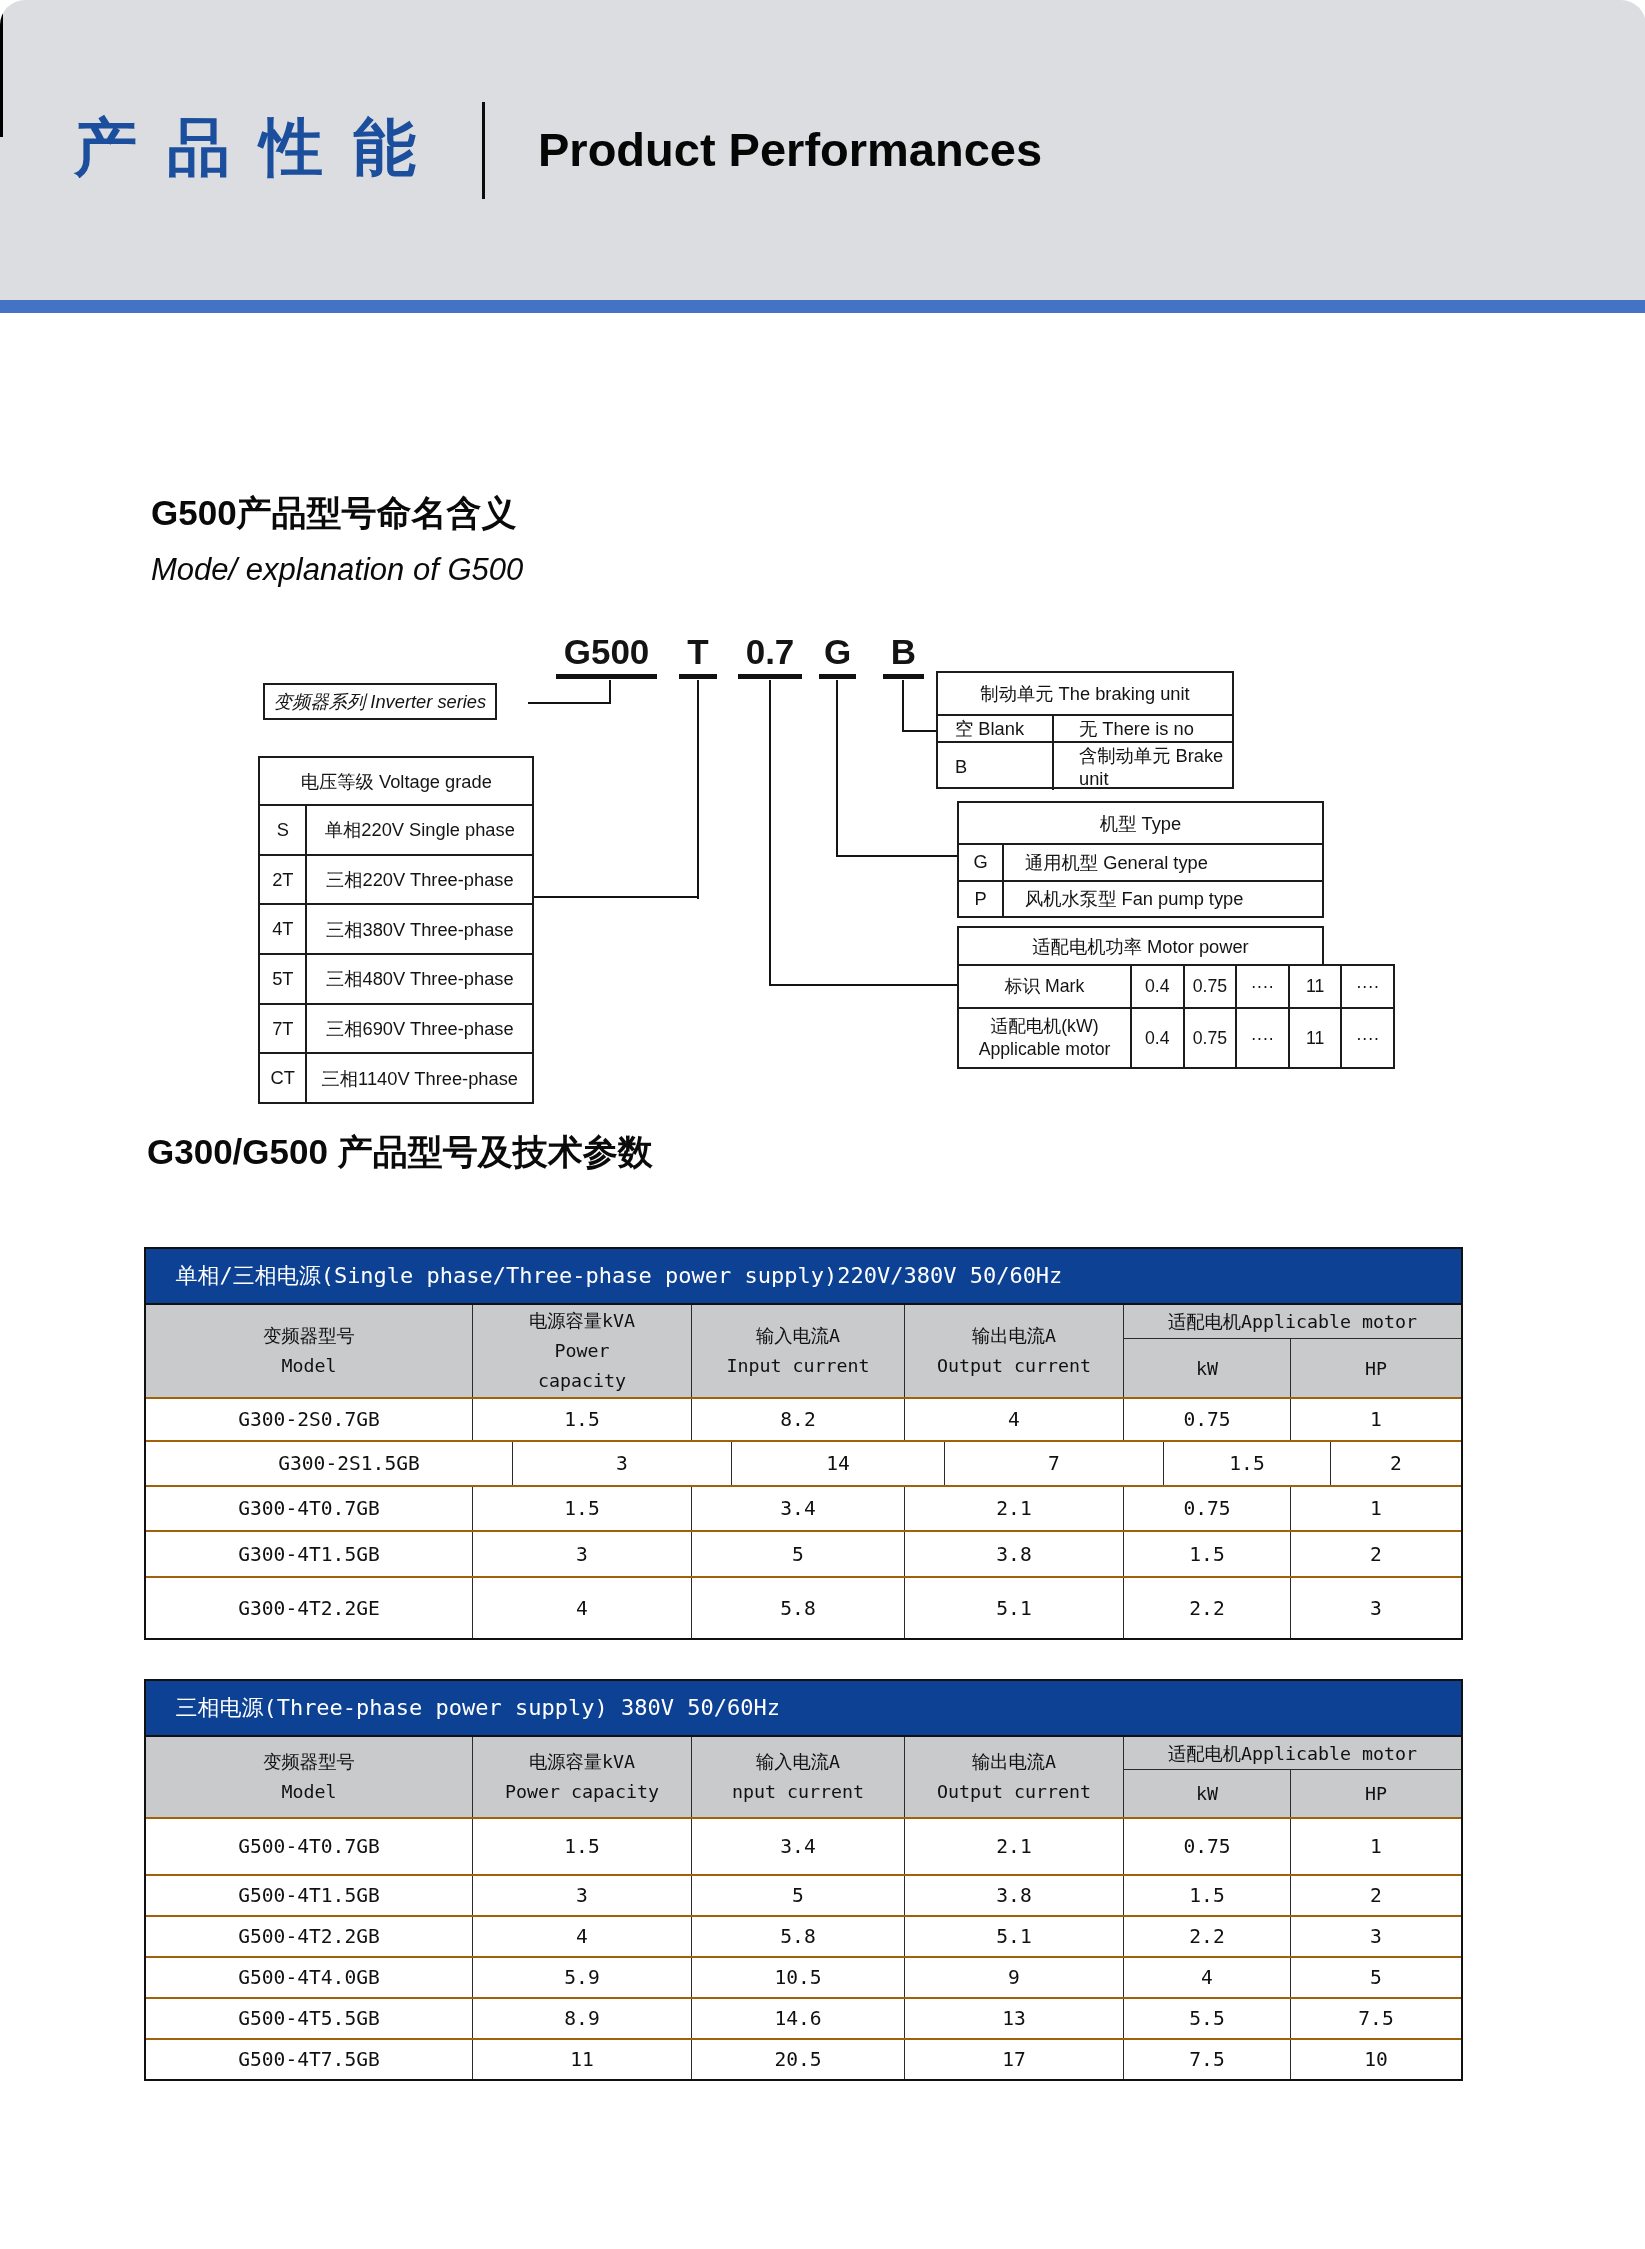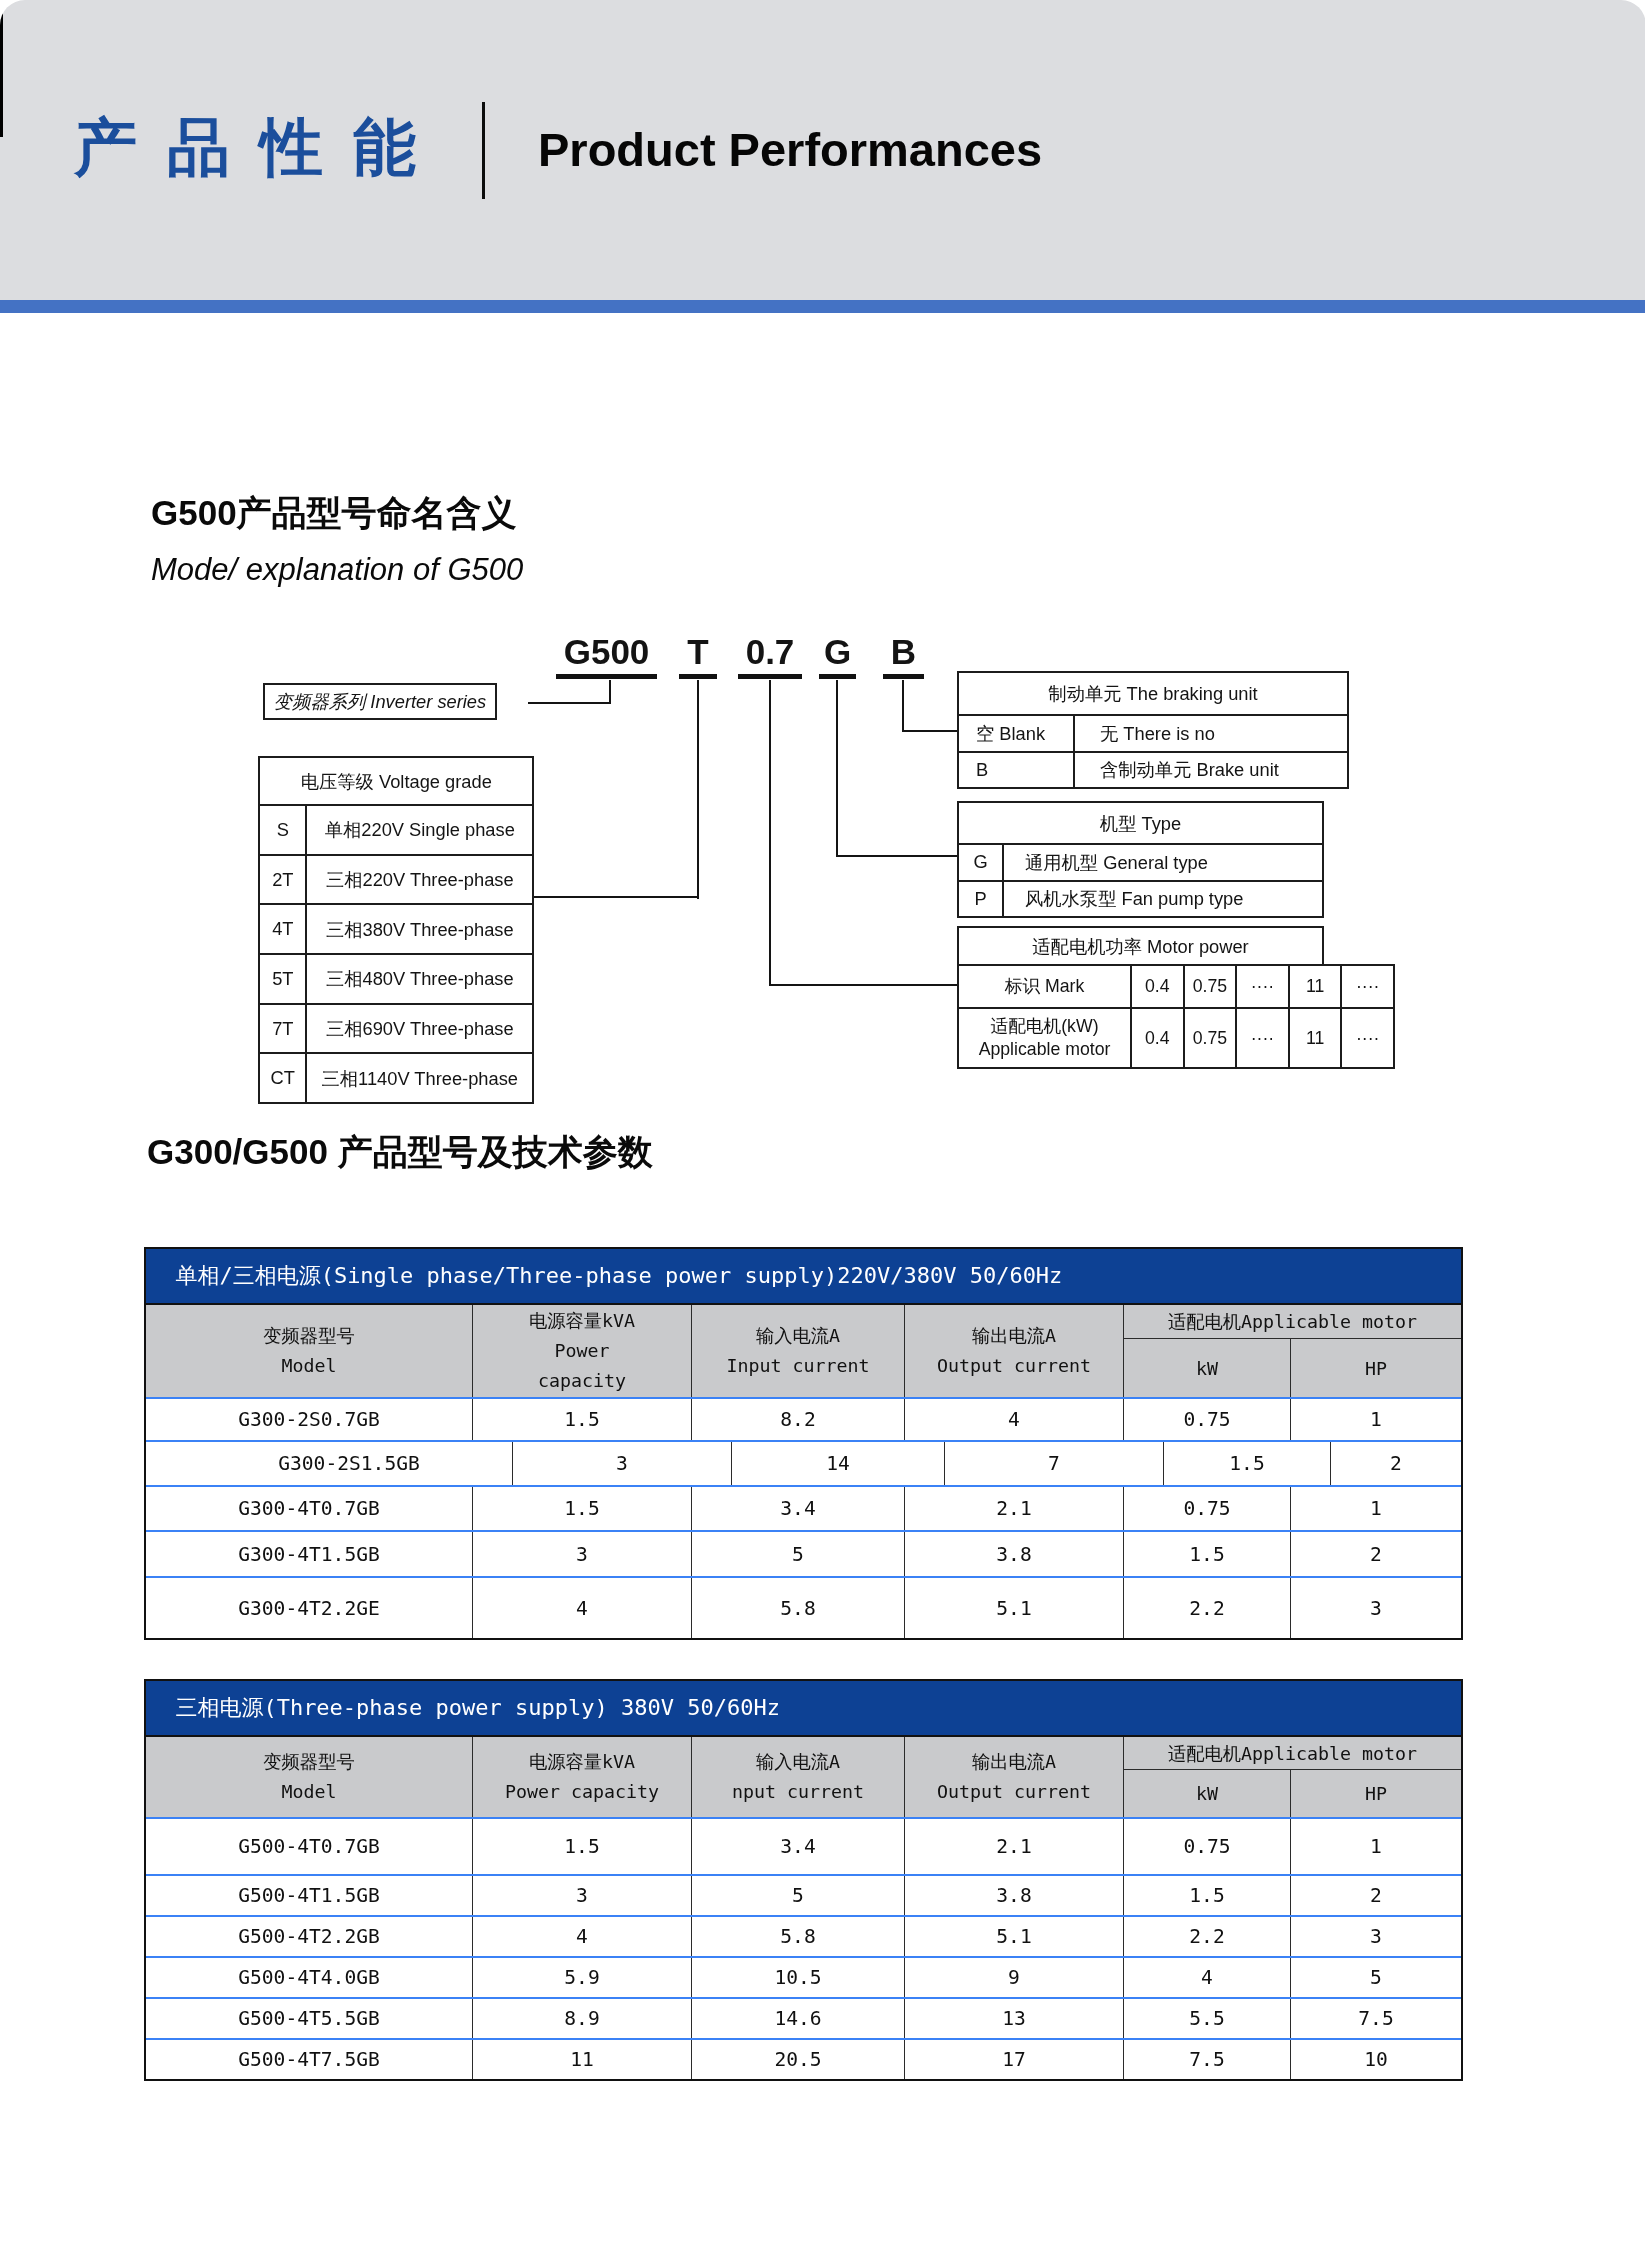--- a/index.html
+++ b/index.html
@@ -57,21 +57,21 @@
       font-size:18.3px;line-height:1.65;box-sizing:border-box;}
   .thead>div:not(:last-child){border-right:1.3px solid #2b2b2b;}
   .hgroup{width:340px;display:flex;flex-direction:column;box-sizing:border-box;flex:1;}
   .gm{height:34px;display:flex;align-items:center;justify-content:center;
       font-size:18.3px;border-bottom:1.3px solid #2b2b2b;box-sizing:border-box;}
   .gkh{flex:1;display:flex;}
   .gkw{width:167px;display:flex;align-items:center;justify-content:center;font-size:18.3px;
        border-right:1.3px solid #2b2b2b;box-sizing:border-box;}
   .ghp{flex:1;display:flex;align-items:center;justify-content:center;font-size:18.3px;}
   .c1{width:327px;}.c2{width:219px;}.c3{width:213px;}.c4{width:219px;}.c5{width:167px;}.c6{flex:1;}
-  .trow{display:flex;border-top:2px solid #3b82f6;box-sizing:border-box;justify-content:flex-end;}
+  .trow{display:flex;border-top:2px solid #a16207;box-sizing:border-box;justify-content:flex-end;}
   .trow>div:not(:last-child){border-right:1.3px solid #2b2b2b;}
   .tcell{display:flex;align-items:center;justify-content:center;font-size:19.6px;box-sizing:border-box;}
 </style>
 </head>
 <body>
 
 <div id="page">
 
   <div class="header-band">
     <div class="edge-artifact"></div>
@@ -133,21 +133,21 @@
             <div class="vc">7T</div>
             <div class="vd">三相690V Three-phase</div>
           </div>
           <div class="vrow">
             <div class="vc">CT</div>
             <div class="vd">三相1140V Three-phase</div>
           </div>
         </div>
     </div>
 
-    <div class="dtable" style="left:702px;top:49px;width:392px;height:118px;">
+    <div class="dtable" style="left:681px;top:49px;width:298px;height:118px;">
       <div class="dhead" style="height:41px;">制动单元 The braking unit</div>
       <div class="dbody">
           <div class="brow">
             <div class="bc">空 Blank</div>
             <div class="bd">无 There is no</div>
           </div>
           <div class="brow">
             <div class="bc">B</div>
             <div class="bd">含制动单元 Brake unit</div>
           </div>

